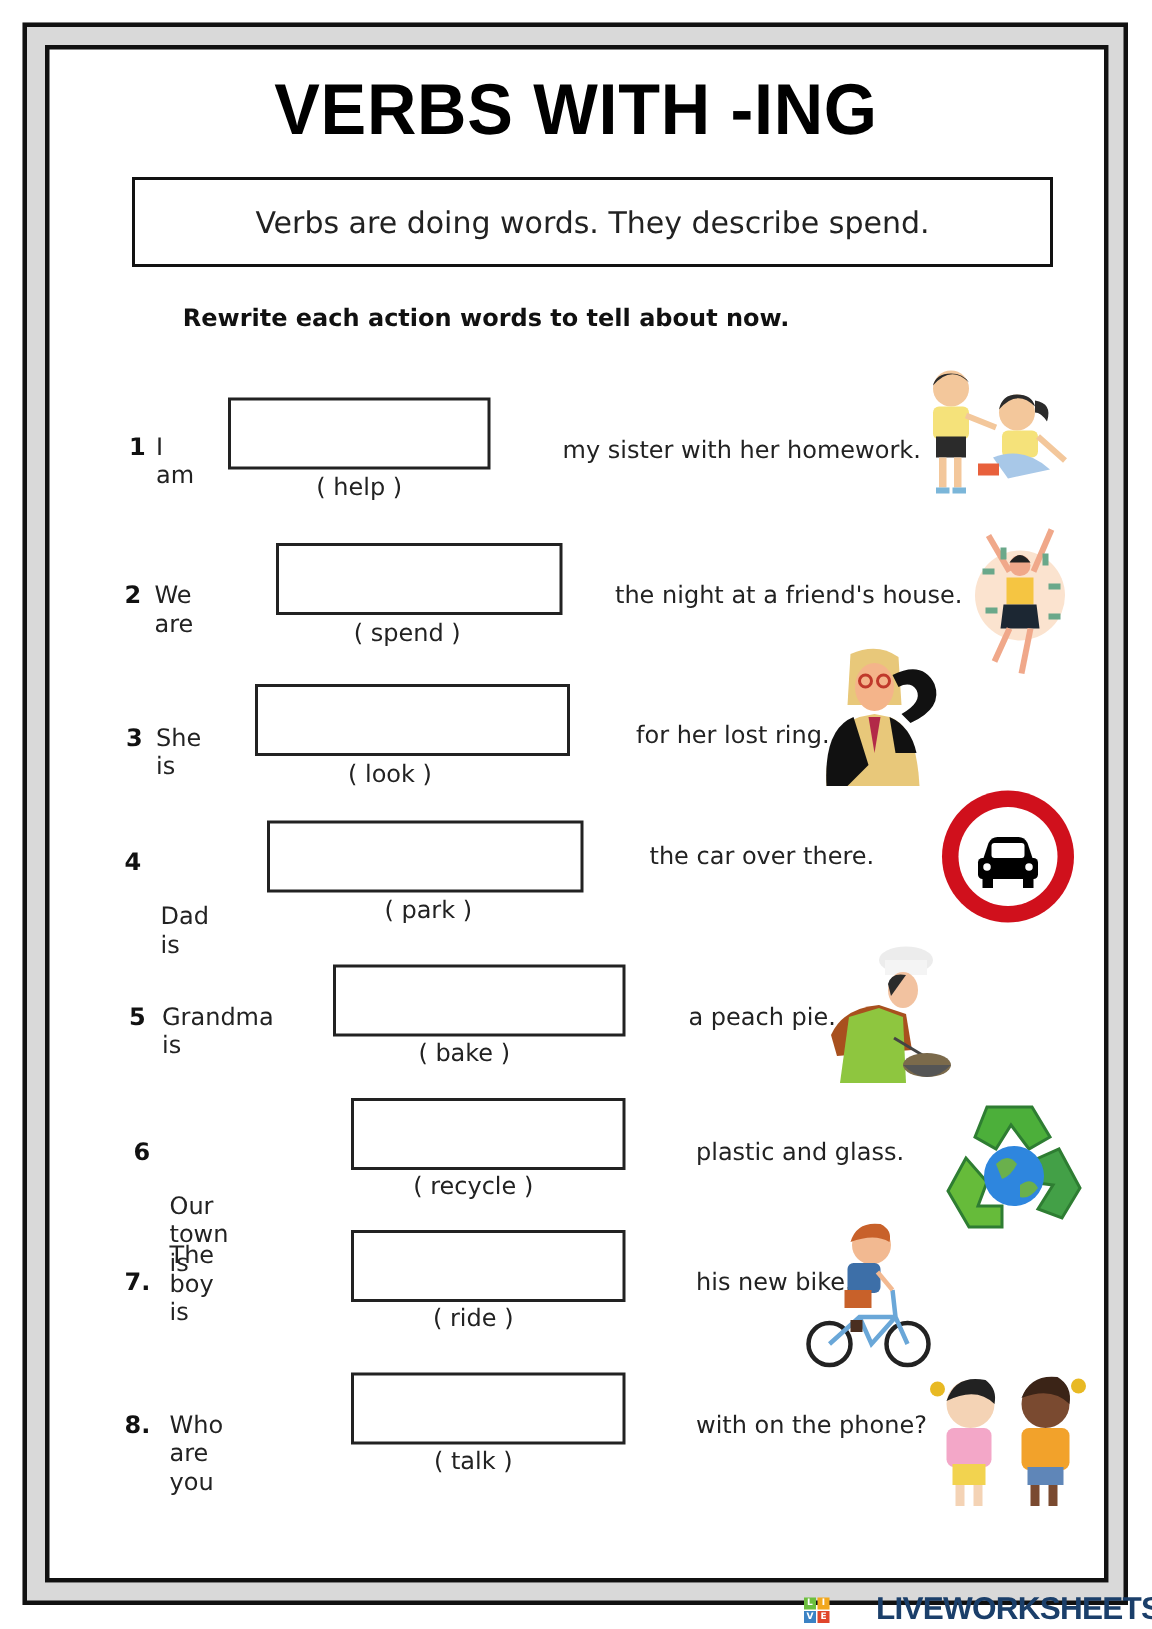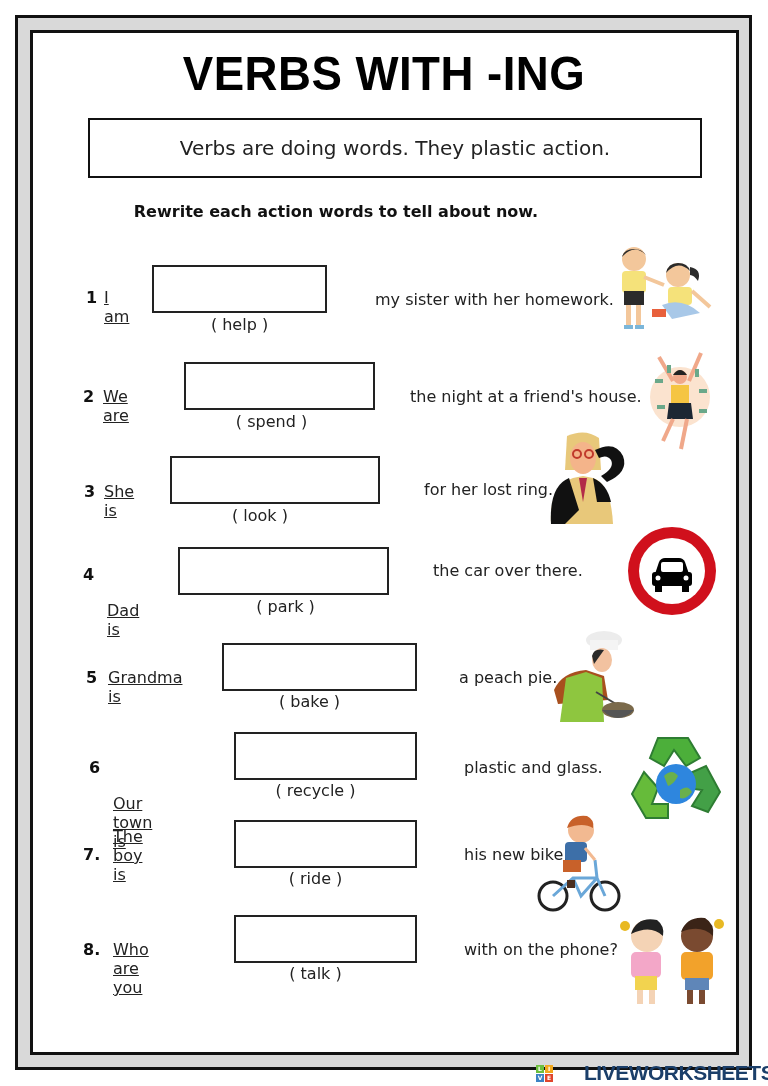--- a/index.html
+++ b/index.html
@@ -9,45 +9,45 @@
                  border:3px solid #111; background:#d9d9d9; box-sizing:content-box; }
   .frame-inner { position:absolute; left:30px; top:30px; width:703px; height:1019px;
                  border:3px solid #111; background:#ffffff; }
   .title { position:absolute; left:0; width:768px; top:46px; text-align:center;
            font-family:"Liberation Sans", sans-serif; font-size:48px; font-weight:bold;
            letter-spacing:0.5px; color:#000; transform:scaleX(0.95); }
   .def-box { position:absolute; left:88px; top:118px; width:610px; height:56px;
              border:2px solid #111; background:#fff; display:flex; align-items:center; justify-content:center; }
   .def-text { font-size:20px; color:#222; }
   .instruction { position:absolute; left:0; width:648px; top:202px; text-align:center;
-                 font-size:16px; font-weight:bold; color:#111;padding-left:12px; }
+                 font-size:16px; font-weight:bold; color:#111; }
   .row { position:absolute; }
   .num { position:absolute; font-weight:bold; font-size:16px; color:#111; }
-  .lead { position:absolute; font-size:16px; color:#222;text-decoration:underline; }
+  .lead { position:absolute; font-size:16px; color:#222; }
   .answer-box { position:absolute; border:2px solid #222; background:#fff; box-sizing:border-box; cursor:text; }
   .answer-box input { width:100%; height:100%; border:none; outline:none; background:transparent;
                       font-size:18px; text-align:center; font-family:"DejaVu Sans", sans-serif; }
   .hint { position:absolute; font-size:16px; color:#222; text-align:center; }
   .tail { position:absolute; font-size:16px; color:#222; white-space:nowrap;margin-left:32px; }
   .pic { position:absolute; }
   .brand { position:absolute; left:536px; top:1061px; display:flex; align-items:center; gap:3px; }
   .brand-logo { display:grid; grid-template-columns:8px 8px; grid-template-rows:8px 8px; gap:1px; }
   .brand-logo span { display:block; width:8px; height:8px; font-size:6px; line-height:8px; text-align:center; color:#fff; font-weight:bold; }
   .brand-text { font-family:"Liberation Sans", sans-serif; font-weight:bold; font-size:21px; color:#1b3f6a; letter-spacing:-0.5px;margin-left:28px; }
 </style>
 </head>
 <body>
 
 <div class="frame-outer"></div>
 <div class="frame-inner"></div>
 
 <div class="title">VERBS WITH -ING</div>
 
 <div class="def-box">
-  <span class="def-text">Verbs are doing words. They plastic action.</span>
+  <span class="def-text">Verbs are doing words. They describe spend.</span>
 </div>
 
 <div class="instruction">Rewrite each action words to tell about now.</div>
 
 <div class="row">
   <span class="num" style="left:86px;top:288px;">1</span>
   <span class="lead" style="left:104px;top:288px;">I am</span>
   <div class="answer-box" style="left:152px;top:265px;width:175px;height:48px;">
     <input type="text" value="" style="">
   </div>

